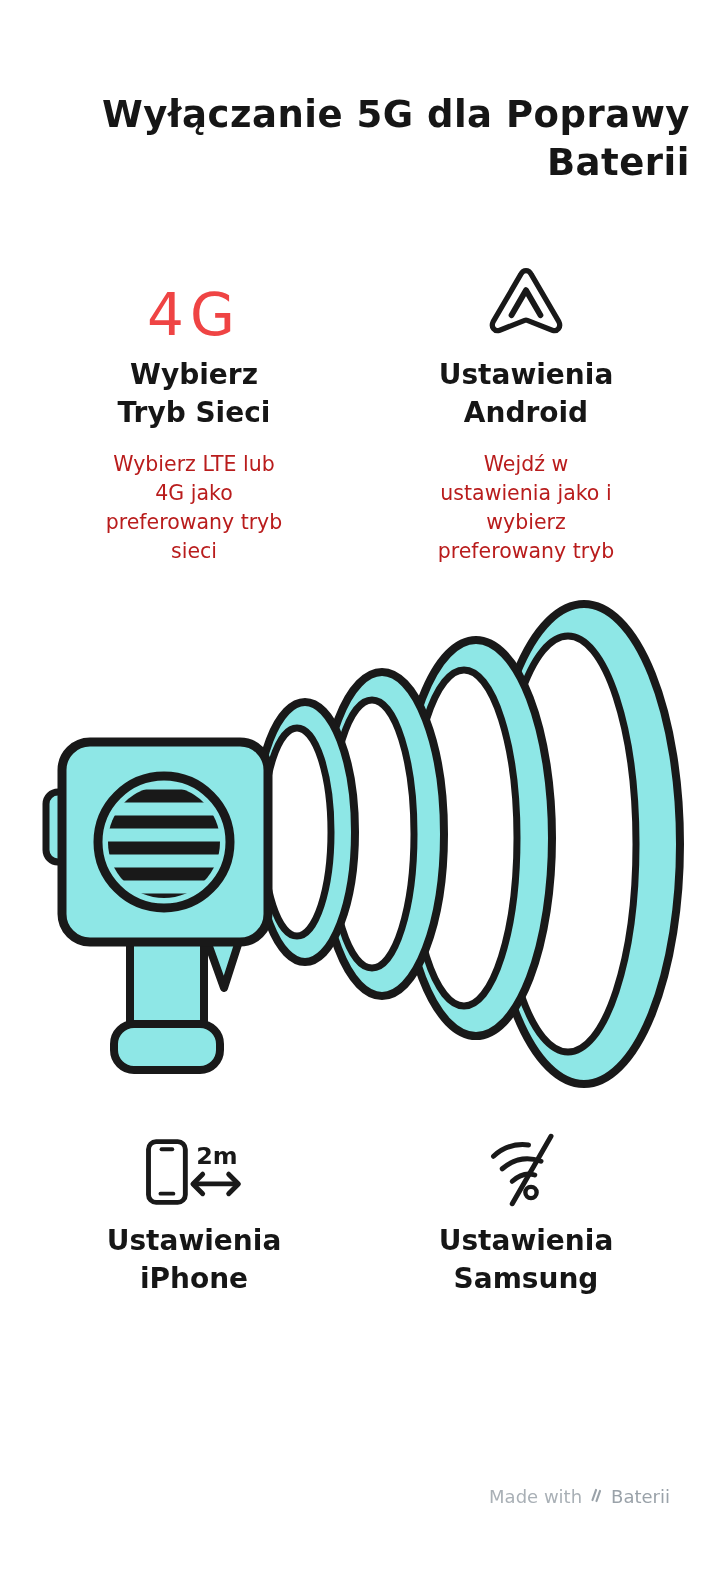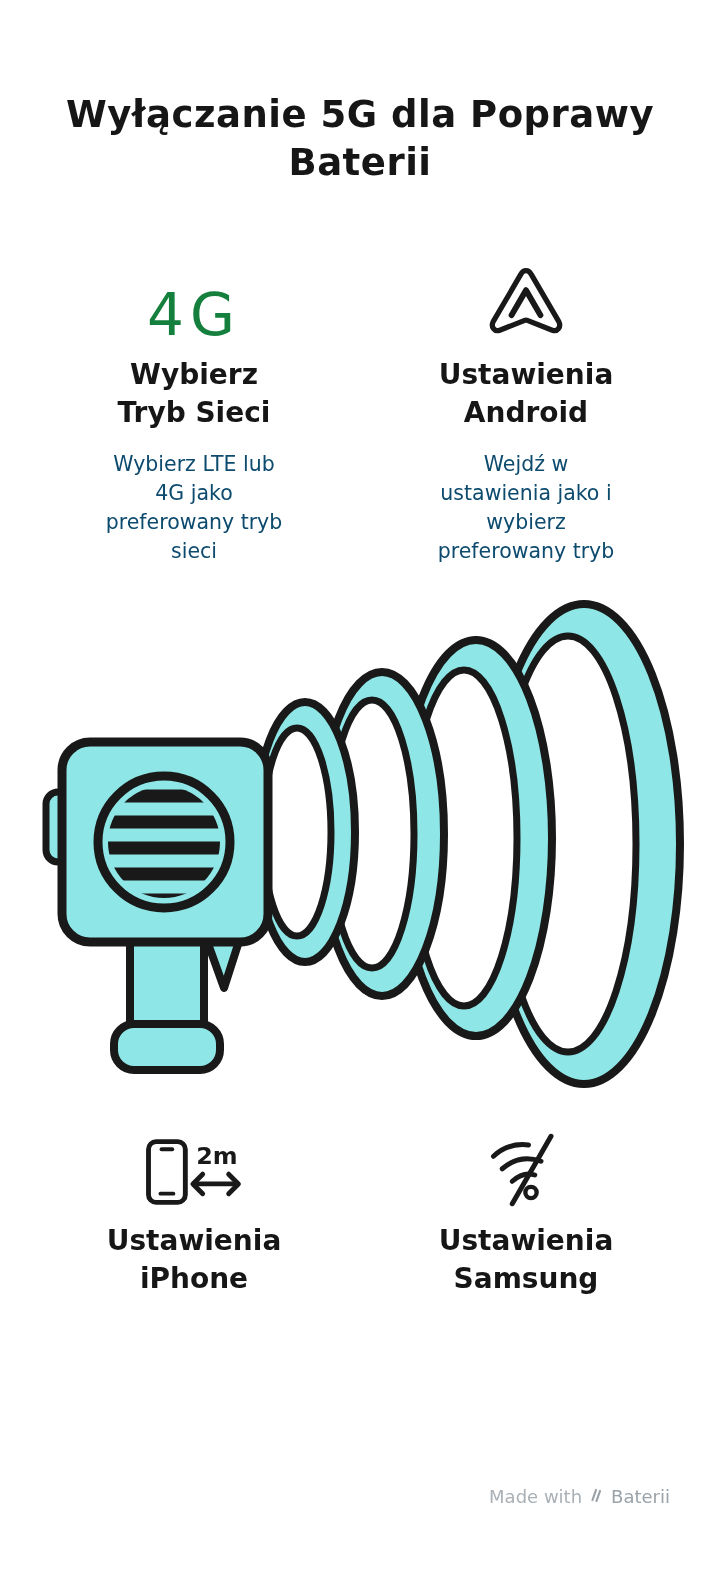--- a/index.html
+++ b/index.html
@@ -1,39 +1,39 @@
 <!DOCTYPE html>
 <html><head>
 <meta charset="utf-8">
 <style>
   html,body{margin:0;padding:0;background:#fff;}
   .page{
     position:relative;width:720px;height:1573px;background:#ffffff;overflow:hidden;
     font-family:"DejaVu Sans","Liberation Sans",sans-serif;color:#1a1a1a;
   }
   .title{
-    position:absolute;top:66px;left:30px;right:30px;text-align:center;
+    position:absolute;top:66px;left:30px;right:30px;text-align:right;
     font-size:37px;font-weight:bold;line-height:1.3;white-space:pre-line;
     letter-spacing:.5px;color:#161616;
   }
   .features{
     position:absolute;left:40px;right:40px;display:grid;
     grid-template-columns:1fr 1fr;column-gap:24px;
   }
   .features.top{top:250px;}
   .features.bottom{top:1116px;}
   .feature{text-align:center;}
   .icon-box{height:94px;display:flex;align-items:flex-end;justify-content:center;}
-  .g4{font-size:58px;font-weight:400;letter-spacing:6px;color:#15803d;line-height:1;margin-top:44px;}
+  .g4{font-size:58px;font-weight:400;letter-spacing:6px;color:#ef4444;line-height:1;margin-top:44px;}
   .heading{
     font-size:28px;font-weight:bold;line-height:1.35;margin-top:12px;
     white-space:pre-line;color:#161616;
   }
   .body{
-    font-size:20.5px;line-height:1.42;margin-top:18px;white-space:pre-line;color:#0c4a6e;
+    font-size:20.5px;line-height:1.42;margin-top:18px;white-space:pre-line;color:#b91c1c;
   }
   .illustration{position:absolute;top:596px;left:28px;width:664px;height:520px;}
   .watermark{
     position:absolute;top:1486px;right:50px;display:flex;align-items:center;gap:7px;
     font-size:18px;color:#a9b0b6;
   }
   .watermark .brand{color:#9aa2a9;font-weight:500;}
   svg .ink{stroke:#191919;}
 </style>
 </head>

